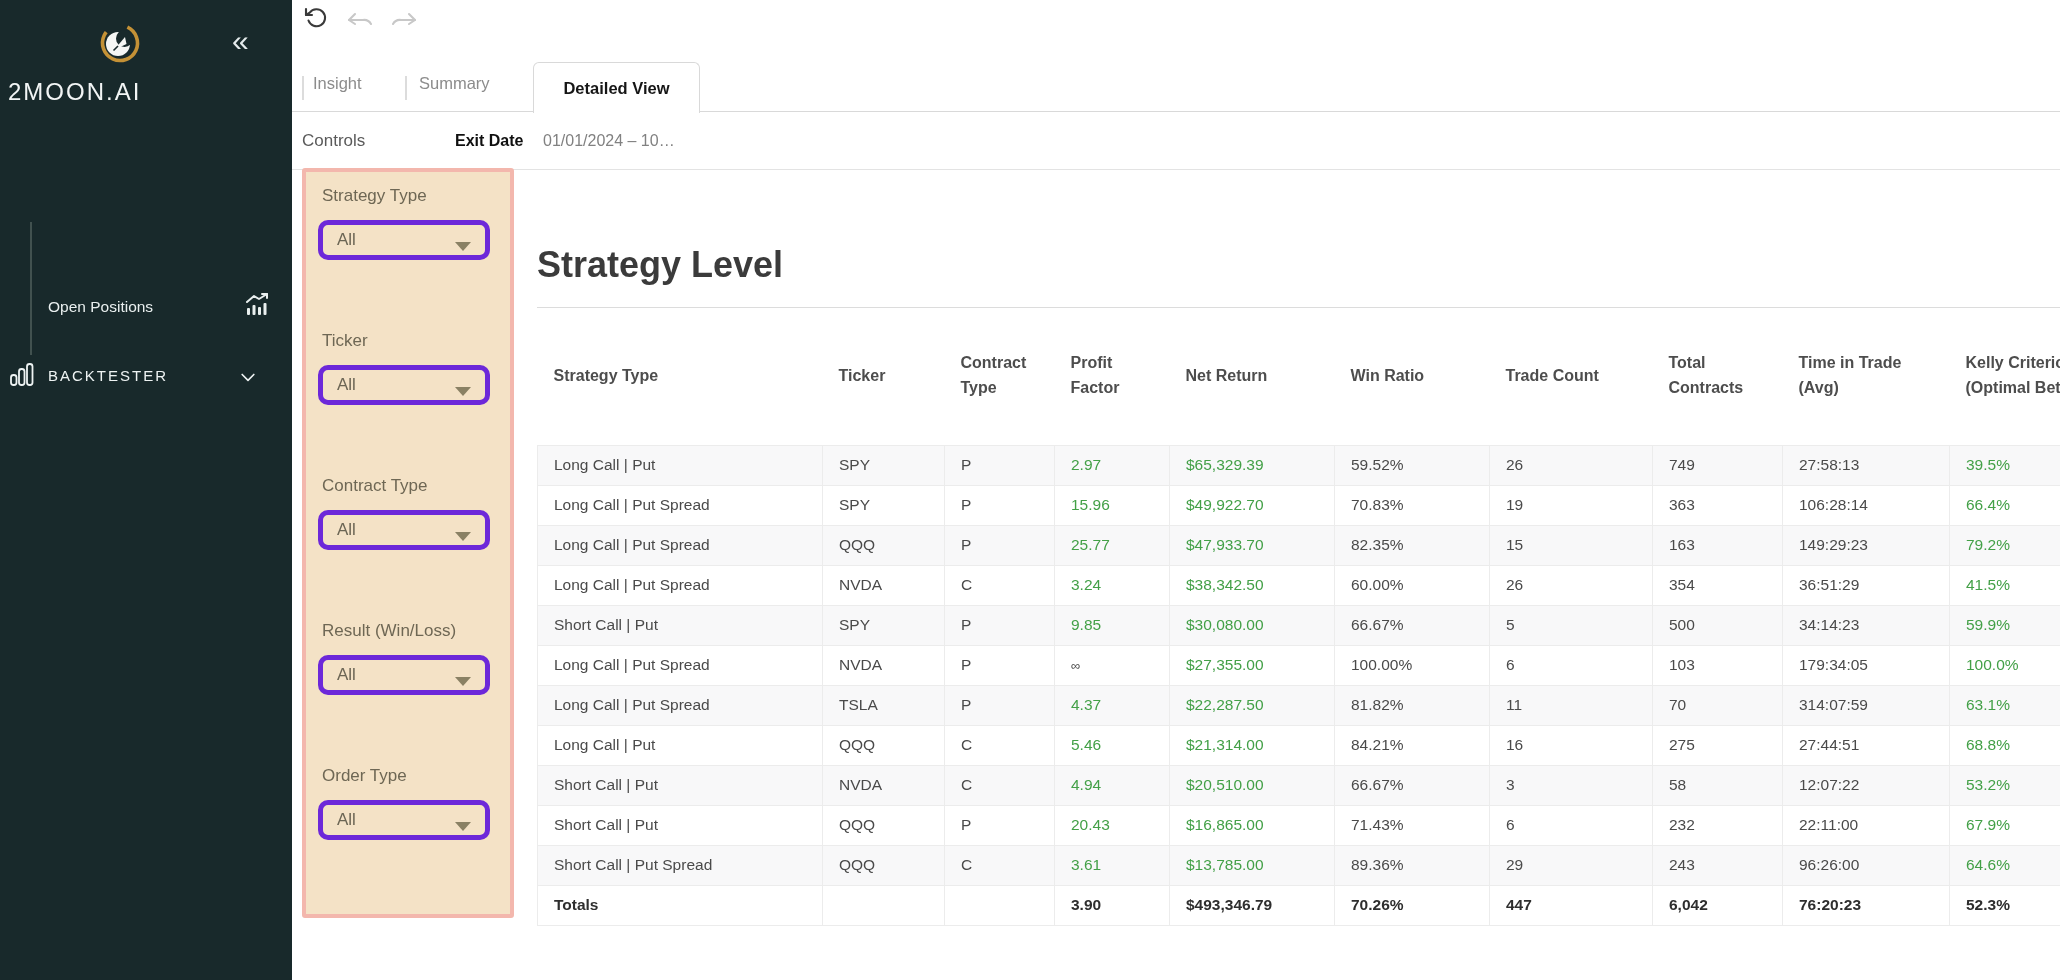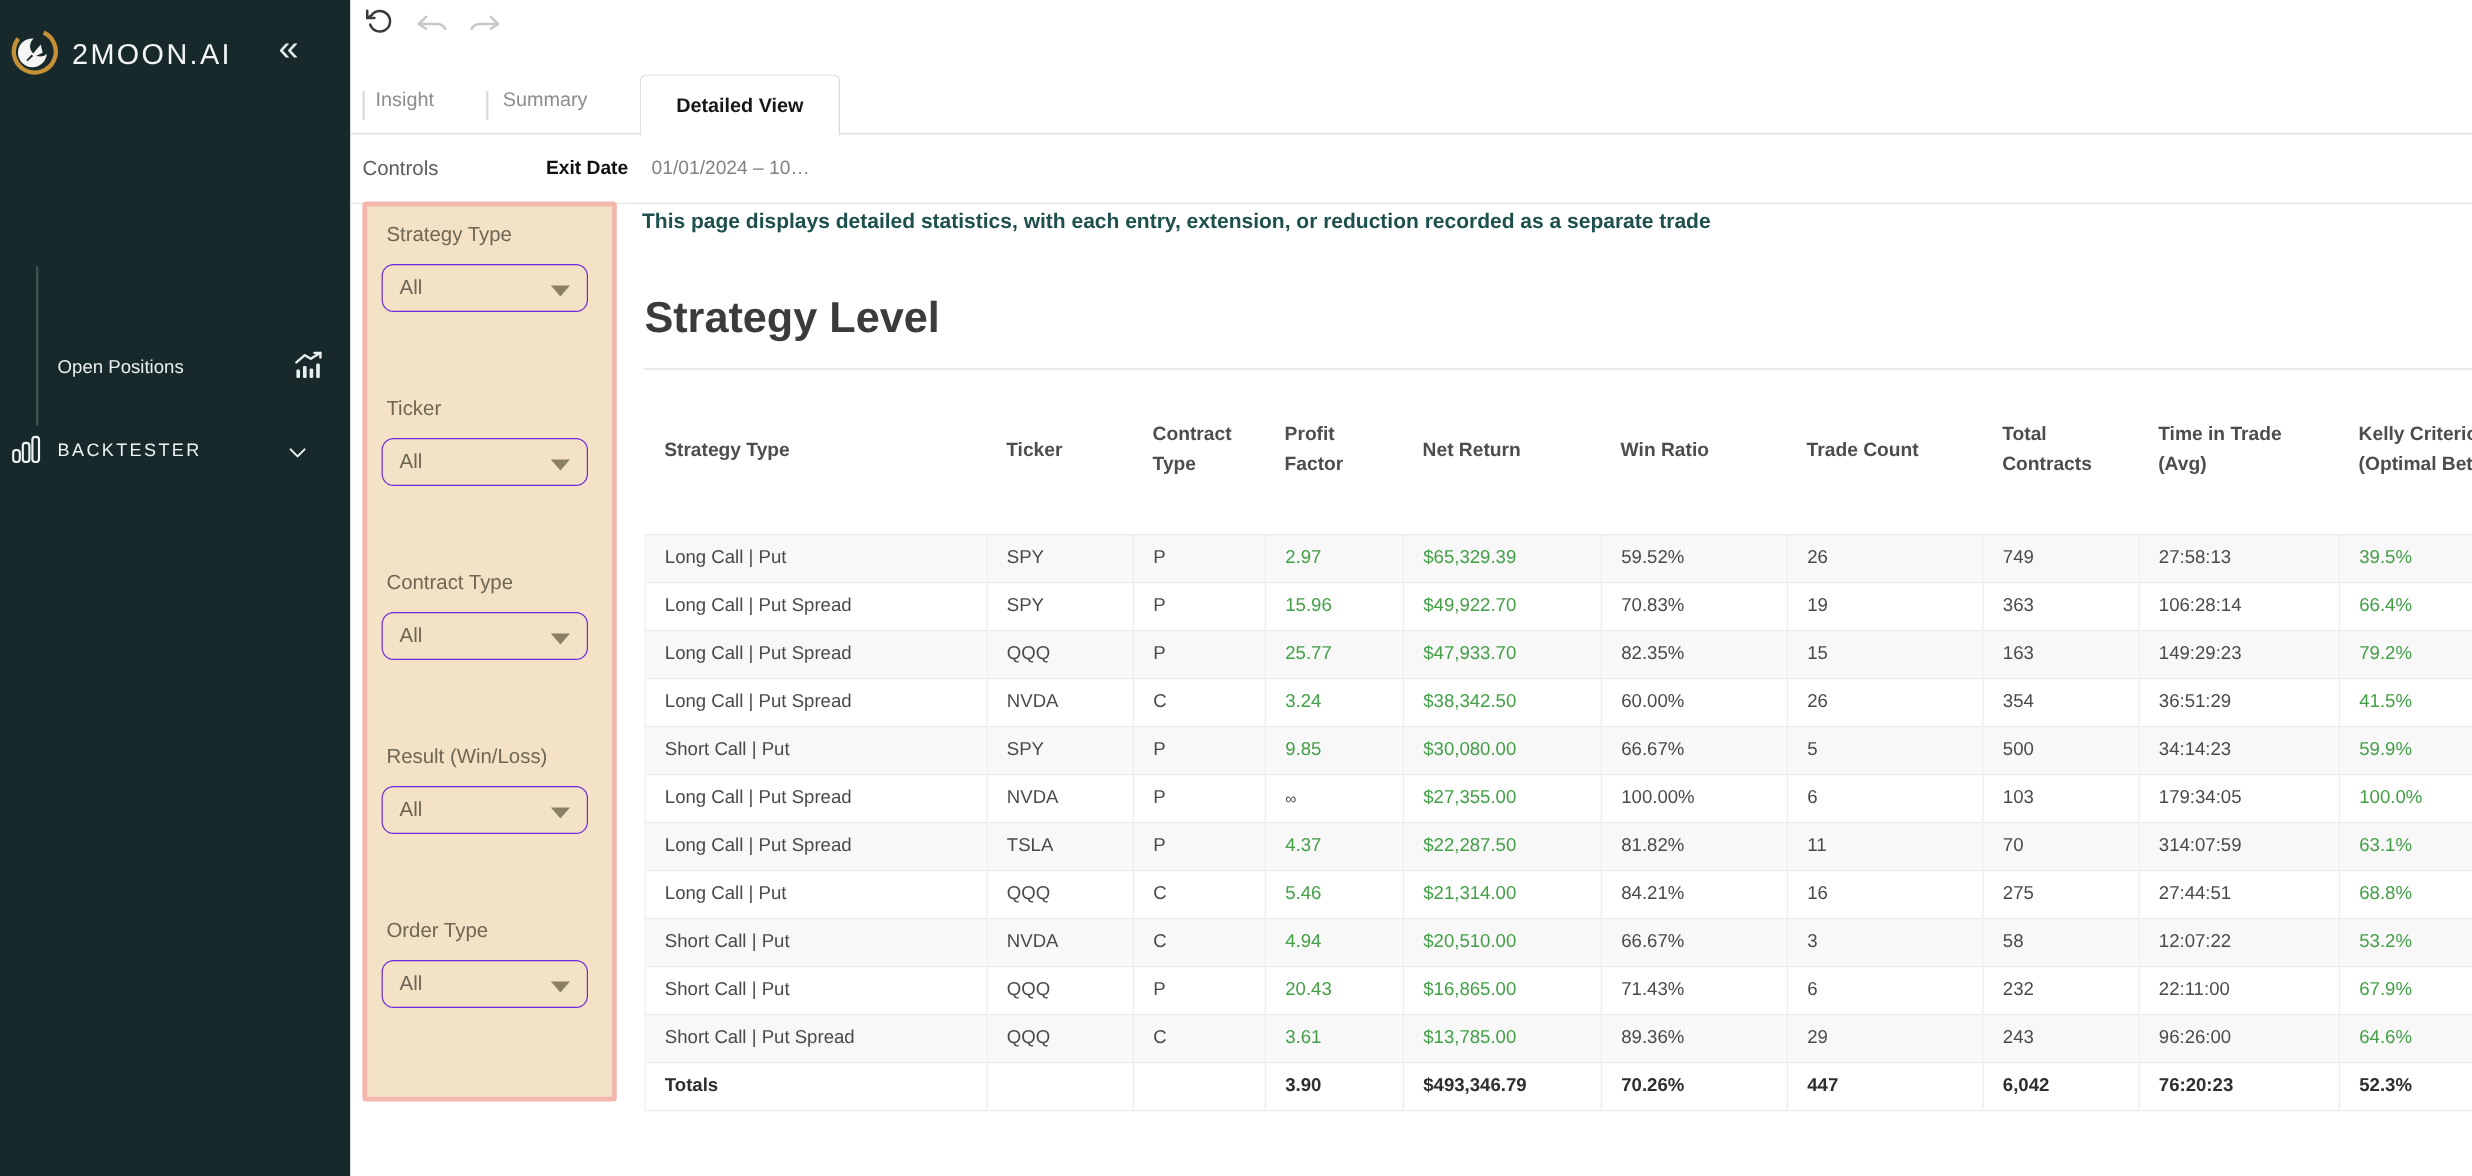--- a/index.html
+++ b/index.html
@@ -2,21 +2,21 @@
 <html><head>
 <meta charset="utf-8">
 <style>
   * { margin:0; padding:0; box-sizing:border-box; }
   html,body { background:#fff; }
   body { font-family:"Liberation Sans","DejaVu Sans",sans-serif; }
   .page { position:relative; width:2060px; height:980px; overflow:hidden; background:#fff; }
 
   
   .sidebar { position:absolute; left:0; top:0; width:292px; height:980px; background:#18292b; }
-  .brand { position:absolute; left:8px; top:22px; display:flex; align-items:center; gap:10px; cursor:pointer; }
+  .brand { position:absolute; left:8px; top:22px; display:flex; align-items:flex-end; gap:10px; cursor:pointer;flex-direction:column; }
   .brand-text { color:#f2f5f5; font-size:24px; font-weight:300; letter-spacing:2px; }
   .collapse-btn { position:absolute; left:232px; top:26px; color:#e4ebec; font-size:30px; line-height:30px; cursor:pointer; }
   .nav-header { position:absolute; left:0; top:155px; width:292px; height:28px; }
   .nav-header .label { position:absolute; left:48px; top:3px; color:#eef3f3; font-size:15px; letter-spacing:2px; }
   .nav-icon { position:absolute; left:11px; top:0; width:24px; height:24px; }
   .chev { position:absolute; left:238px; top:3px; width:20px; height:20px; }
   .indent-line { position:absolute; left:30px; top:222px; width:2px; height:133px; background:#41514f; }
   .completed-btn { position:absolute; left:33px; top:223px; width:252px; height:43px; background:#e9984e; border-radius:8px; display:flex; align-items:center; padding:0 14px 0 16px; cursor:pointer; }
   .completed-btn .label { color:#fdf4e7; font-size:15.5px; flex:1; }
   .open-positions { position:absolute; left:33px; top:290px; width:252px; height:34px; display:flex; align-items:center; padding:0 14px 0 15px; cursor:pointer; }
@@ -40,21 +40,21 @@
 
   .controls-row { position:absolute; left:0; top:113px; right:0; height:57px; border-bottom:1px solid #e3e3e3; }
   .controls-label { position:absolute; left:10px; top:18px; font-size:17px; color:#5a5a5a; }
   .exitdate-label { position:absolute; left:163px; top:19px; font-size:16px; font-weight:bold; color:#101010; }
   .exitdate-value { position:absolute; left:251px; top:19px; font-size:16px; color:#818181; cursor:pointer; }
 
   
   .filter-panel { position:absolute; left:10px; top:168px; width:212px; height:750px; background:#f4e2c6; border:4px solid #f3b7ad; border-radius:3px; z-index:3; }
   .filter-group { position:absolute; left:0; width:100%; }
   .filter-label { margin-left:16px; font-size:17px; color:#6e6754; }
-  .filter-select { position:relative; margin:14px 0 0 12px; width:172px; height:40px; border:1px solid #6d28d9; border-radius:10px; display:flex; align-items:center; cursor:pointer; }
+  .filter-select { position:relative; margin:14px 0 0 12px; width:172px; height:40px; border:5px solid #6d28d9; border-radius:10px; display:flex; align-items:center; cursor:pointer; }
   .filter-select .value { margin-left:14px; font-size:17px; color:#6b6554; }
   .caret { position:absolute; right:14px; top:17px; width:0; height:0; border-left:8px solid transparent; border-right:8px solid transparent; border-top:9px solid #8a8164; }
 
   
   .notice { position:absolute; left:243px; top:174px; right:10px; font-size:17.5px; font-weight:bold; color:#1d4f4c; }
   .section-title { position:absolute; left:245px; top:244px; font-size:36px; font-weight:bold; color:#3b3b3b; }
   .title-rule { position:absolute; left:245px; top:307px; right:0; height:1px; background:#dcdcdc; }
 
   .table-wrap { position:absolute; left:245px; top:308px; right:0; height:650px; overflow:hidden; }
   table.stats { border-collapse:collapse; table-layout:fixed; width:1587px; }
@@ -190,21 +190,20 @@
       </div>
       <div class="filter-group" style="top:594px;">
         <div class="filter-label">Order Type</div>
         <div class="filter-select">
           <span class="value">All</span>
           <span class="caret"></span>
         </div>
       </div>
     </div>
 
-    <div class="notice">This page displays detailed statistics, with each entry, extension, or reduction recorded as a separate trade</div>
     <div class="section-title">Strategy Level</div>
     <div class="title-rule"></div>
 
     <div class="table-wrap">
       <table class="stats">
         <colgroup id="cols">
             <col style="width: 285px;">
             <col style="width: 122px;">
             <col style="width: 110px;">
             <col style="width: 115px;">

